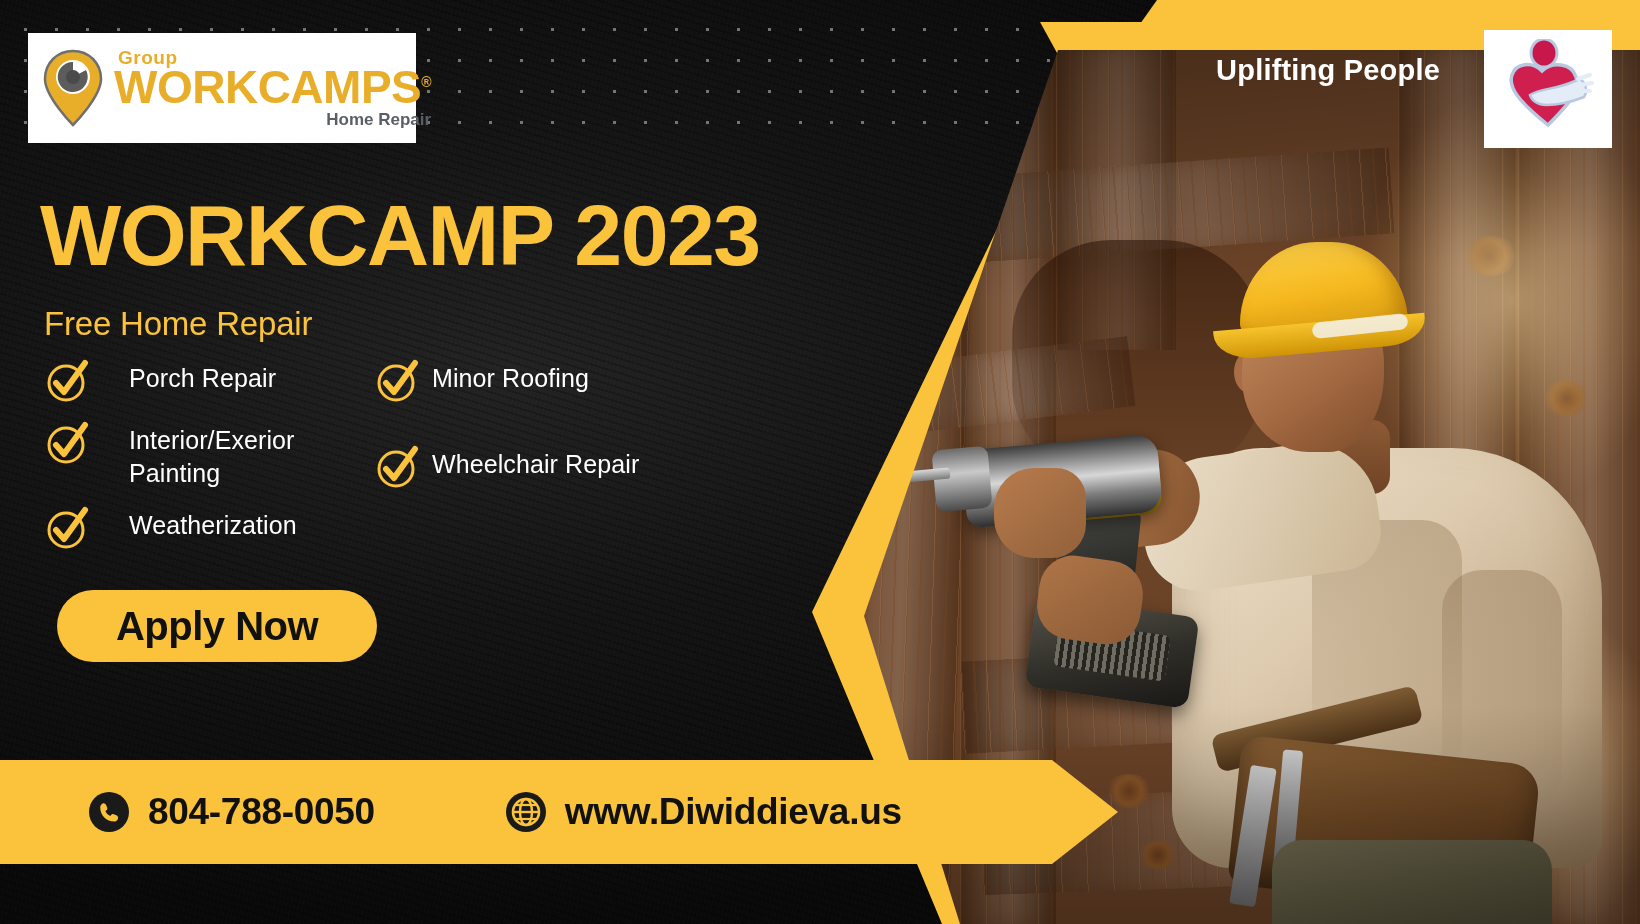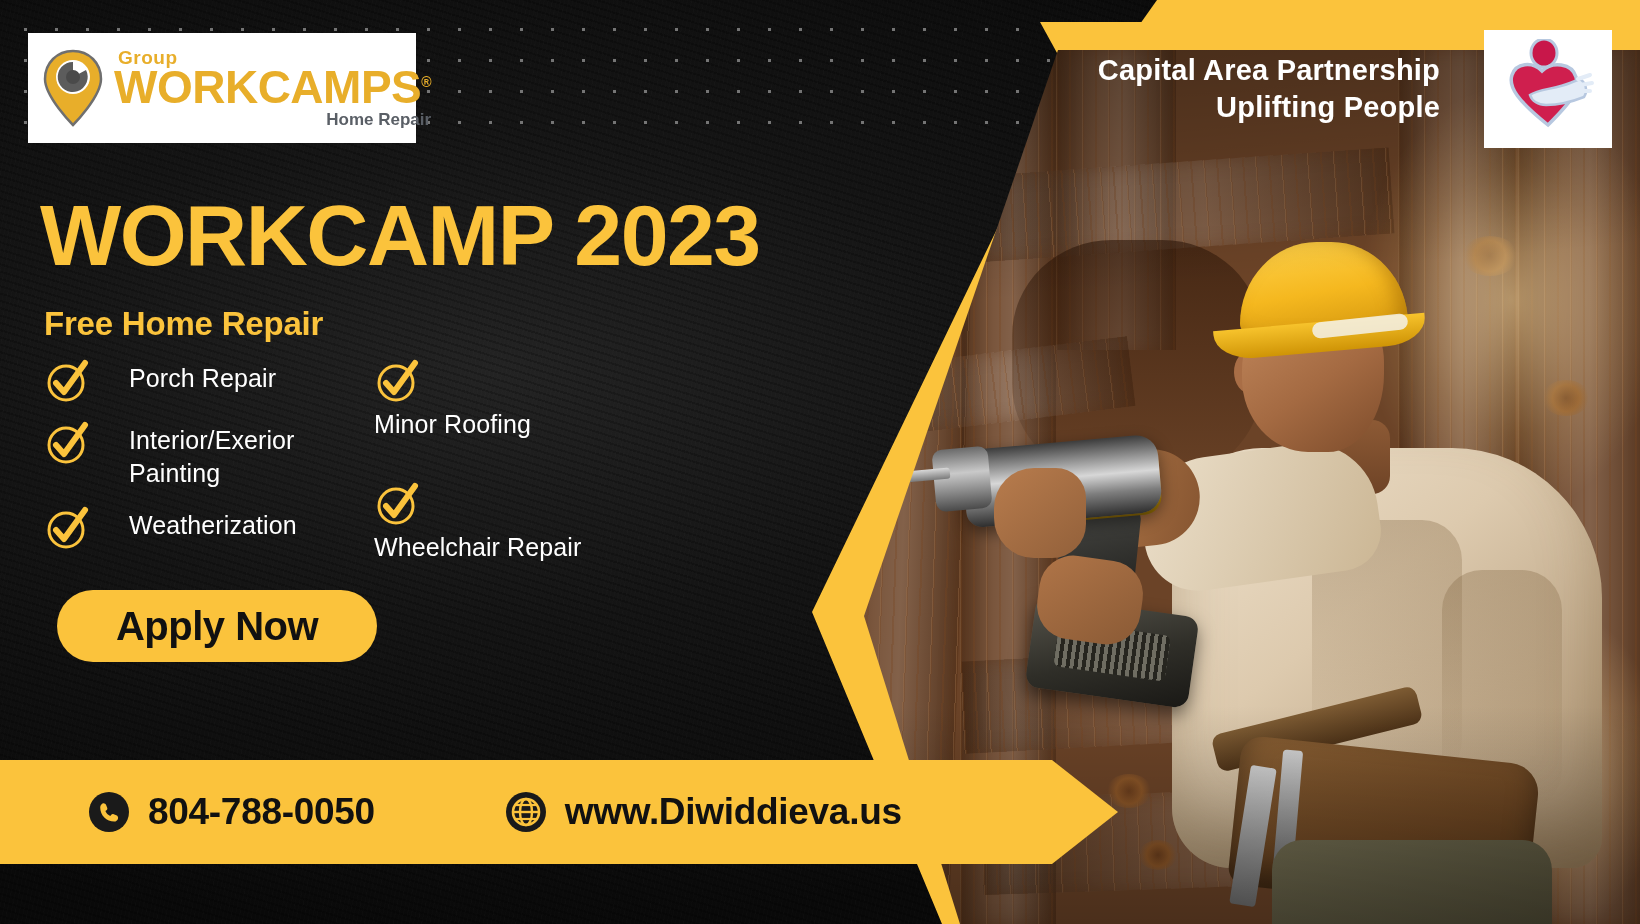--- a/index.html
+++ b/index.html
@@ -281,37 +281,37 @@
 
   
   .headline {
     position:absolute; left:40px; top:192px;
     font-size:86px; font-weight:800; color:#FBC33C;
     letter-spacing:-1.5px; line-height:1;
     white-space:nowrap;
   }
   .subhead {
     position:absolute; left:44px; top:305px;
-    font-size:33px; font-weight:700; color:#FBC33C;
+    font-size:33px; font-weight:400; color:#FBC33C;
     letter-spacing:-.2px;
   }
 
   
   .services {
     position:absolute; left:44px; top:358px; width:730px;
     display:flex;
   }
   .col { width:330px; }
   .col.right { margin-left:0; padding-top:0; }
   .svc {
     display:flex; align-items:flex-start;
     margin-bottom:14px;
   }
   .col.left .svc { margin-bottom:16px;gap:27px; }
-  .col.right .svc { margin-bottom:40px;flex-direction:column; }
+  .col.right .svc { margin-bottom:40px; }
   .check { flex:0 0 46px; width:46px; height:46px; margin-right:12px; }
   .svc-label {
     font-size:25px; color:#ffffff; line-height:1.3;
     font-weight:400; letter-spacing:.1px; padding-top:4px;
   }
 
   
   .apply {
     position:absolute; left:57px; top:590px;
     width:320px; height:72px;
@@ -415,21 +415,20 @@
       <circle cx="31" cy="28" r="7" fill="#4a4a4a"></circle>
     </svg>
     <div class="logo-text">
       <div class="logo-group">Group</div>
       <div class="logo-work"><span>WORKCAMPS</span><span class="logo-reg">®</span></div>
       <div class="logo-sub">Home Repair</div>
     </div>
   </div>
 
   <div class="partner">
-    <div>Capital Area Partnership</div>
     <div>Uplifting People</div>
   </div>
   <div class="partner-logo">
     <svg width="96" height="100" viewBox="0 0 96 100">
       <ellipse cx="44" cy="14" rx="13" ry="14" fill="#c8174a" stroke="#b7c8e0" stroke-width="3"></ellipse>
       <path d="M48 86 C18 62 8 48 12 36 C16 24 32 22 42 32 C52 22 72 24 76 38 C80 52 70 64 48 86 Z" fill="#cf1f4e" stroke="#b7c8e0" stroke-width="3.5"></path>
       <path d="M30 56 C38 50 56 50 70 44 L80 40 C86 44 88 52 84 58 C74 62 58 66 46 66 C38 66 32 62 30 56 Z" fill="#e3ecf7" stroke="#b7c8e0" stroke-width="2.5"></path>
       <path d="M78 40 L90 36 M80 46 L92 44 M80 52 L90 52" stroke="#e3ecf7" stroke-width="4" stroke-linecap="round" fill="none"></path>
     </svg>
   </div>

